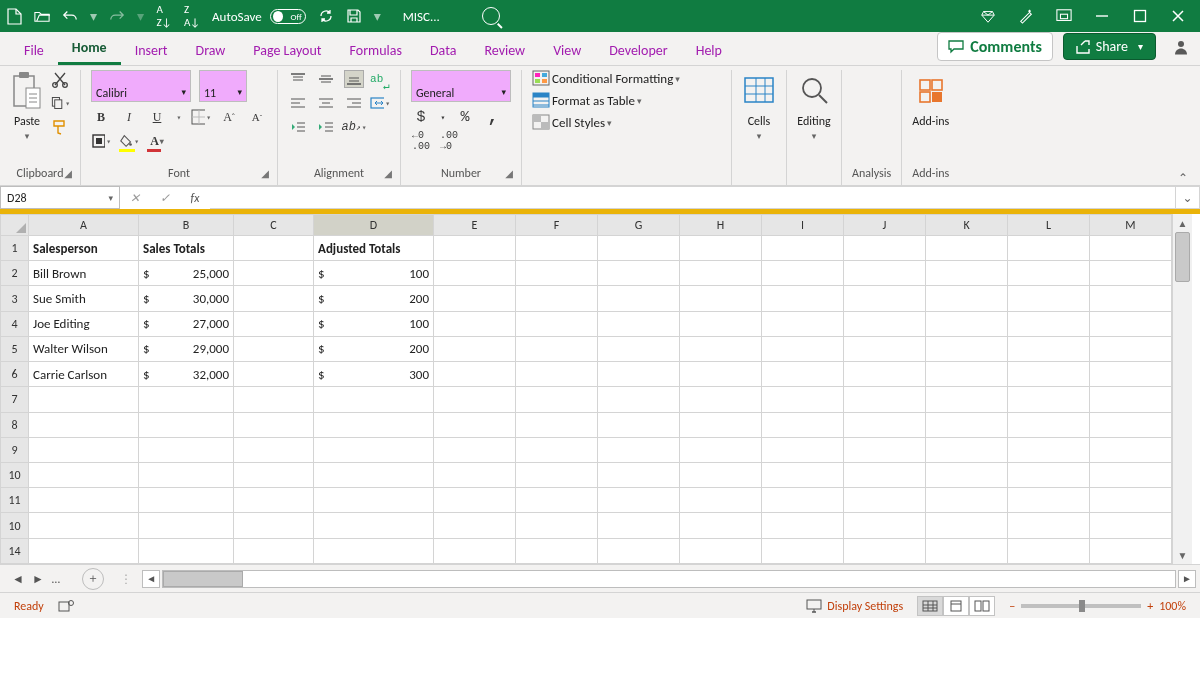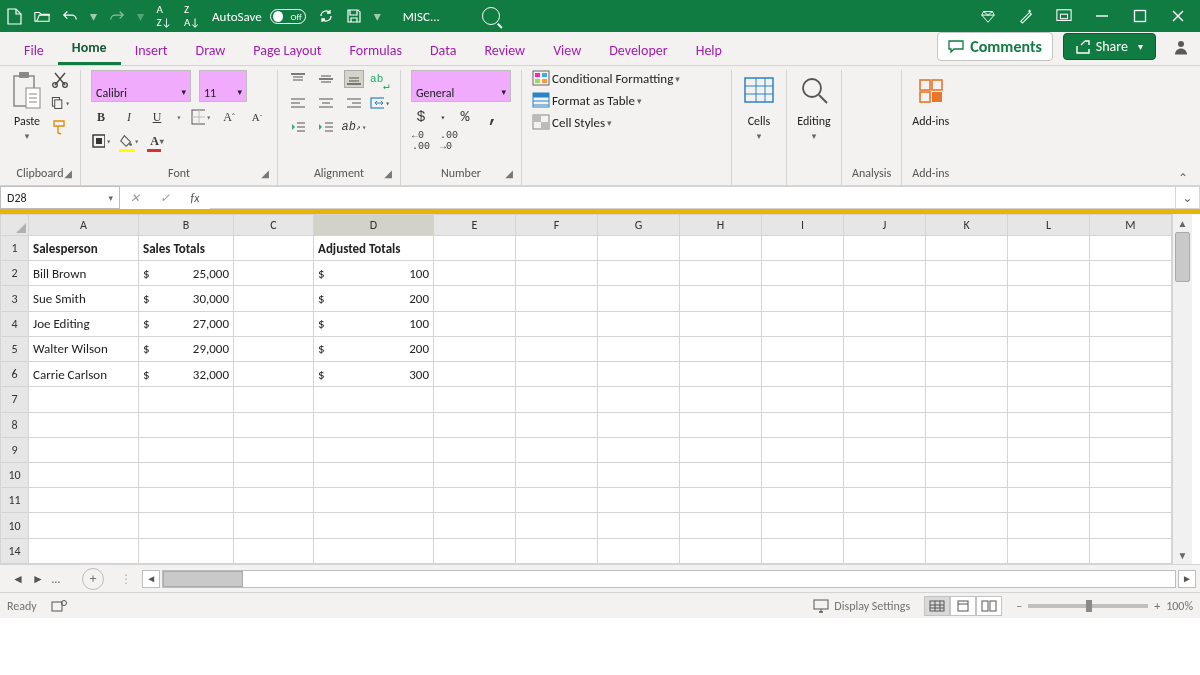--- a/index.html
+++ b/index.html
@@ -80,21 +80,21 @@
   .sheet { padding:4px 16px; border:1px solid #bdbdbd; border-bottom:none; background:#eceae8; font-size:13px; margin-right:-1px; cursor:pointer; position:relative;}
   .sheet.active { background:#fff; color:#107c41; font-weight:600; border-top:2px solid #107c41;}
   .addsheet { width:22px; height:22px; border:1px solid #bdbdbd; border-radius:50%; display:flex; align-items:center; justify-content:center; margin:0 10px; color:#555;}
   .sheetbar .split { color:#aaa; padding:0 6px;}
   .hscroll { flex:1; display:flex; align-items:center; padding:0 4px; gap:2px;}
   .hscroll .harrow{ width:18px;height:18px;border:1px solid #bdbdbd;background:#fff;display:flex;align-items:center;justify-content:center;font-size:10px;color:#555;}
   .hscroll .htrack{ flex:1; height:18px; background:#fff; border:1px solid #bdbdbd; position:relative;}
   .hscroll .hthumb{ position:absolute; left:0; top:0; bottom:0; width:80px; background:#c9c9c9; border:1px solid #aaa;}
 
   
-  .status { height:26px; background:#f3f2f1; border-top:1px solid #d4d4d4; display:flex; align-items:center; padding:0 7px; font-size:12px; color:#737373;}
+  .status { height:26px; background:#f3f2f1; border-top:1px solid #d4d4d4; display:flex; align-items:center; padding:0 14px; font-size:12px; color:#c2410c;}
   .status .sright{ margin-left:auto; display:flex; align-items:center; gap:14px;}
   .viewbtn{ width:26px;height:20px;border:1px solid #c3c3c3;display:flex;align-items:center;justify-content:center;background:#fff;}
   .viewbtn.active{ background:#d9d9d9;}
   .zoom{ display:flex; align-items:center; gap:6px;}
   .zoom .ztrack{ width:120px; height:4px; background:#c0c0c0; position:relative;}
   .zoom .zthumb{ position:absolute; left:58px; top:-4px; width:6px; height:12px; background:#8a8a8a;}
 </style>
 </head>
 <body>
 

